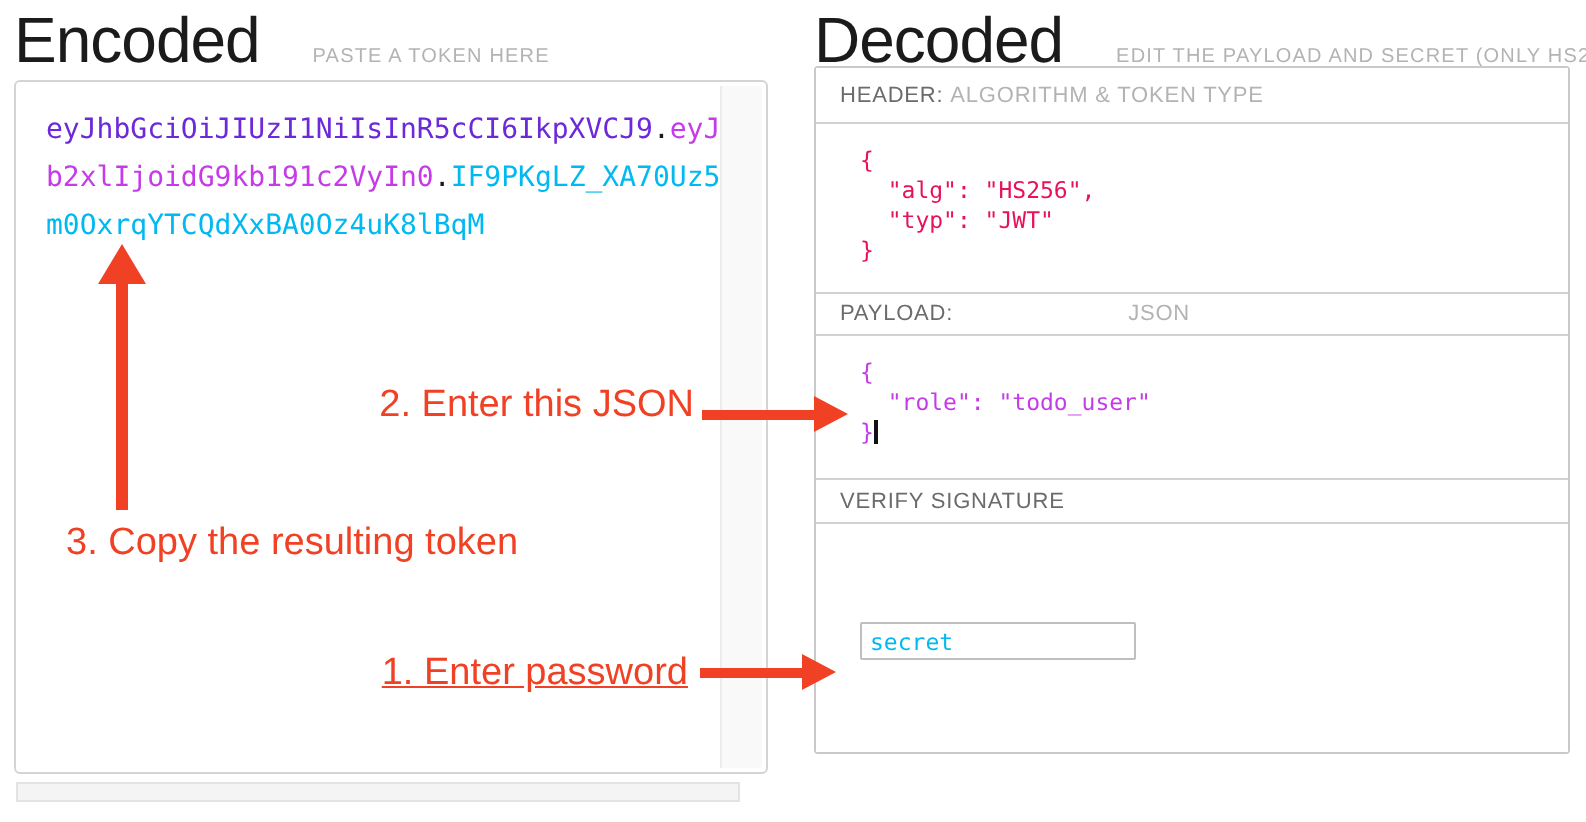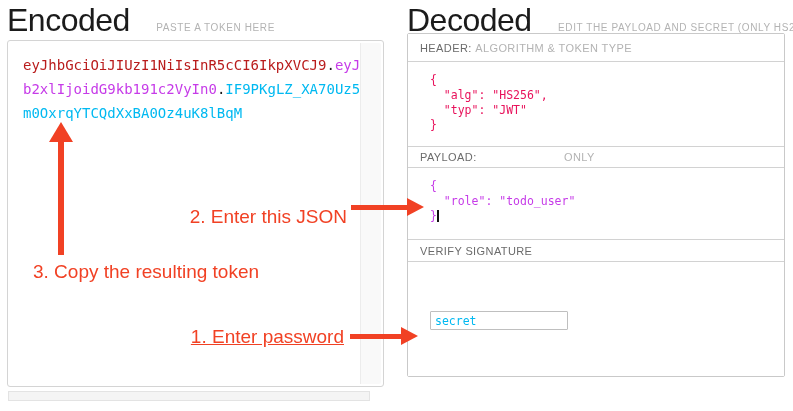--- a/index.html
+++ b/index.html
@@ -21,21 +21,21 @@
   
   .encoded-box {
     position: absolute; left: 7px; top: 40px; width: 377px; height: 347px;
     background: #fff; border: 1px solid #d4d4d4; border-radius: 3px;
   }
   .encoded-pre {
     position: absolute; left: 15px; top: 12px; width: 347px;
     font-family: "DejaVu Sans Mono", monospace; font-size: 14px; line-height: 24px;
     white-space: pre-wrap; word-break: break-all;
   }
-  .tok-header { color: #b91c1c; }
+  .tok-header { color: #6d28d9; }
   .tok-dot { color: #1a1a1a; }
   .tok-payload { color: #c63be8; }
   .tok-signature { color: #00b9f1; }
   .v-scrollbar {
     position: absolute; right: 2px; top: 2px; bottom: 2px; width: 21px;
     background: #f9f9f9; border-left: 1px solid #ececec; border-radius: 0 2px 2px 0;
   }
   .h-scrollbar {
     position: absolute; left: 8px; top: 391px; width: 362px; height: 10px;
     background: #f4f4f4; border: 1px solid #e3e3e3;
@@ -92,21 +92,21 @@
   .a-head-right {
     position: absolute; z-index: 10; width: 0; height: 0;
     border-top: 9px solid transparent; border-bottom: 9px solid transparent;
     border-left: 17px solid #f14124;
   }
   .a-head-up {
     position: absolute; z-index: 10; width: 0; height: 0;
     border-left: 12px solid transparent; border-right: 12px solid transparent;
     border-bottom: 20px solid #f14124;
   }
-  #annot2-text { left: 100px; top: 206px; width: 247px; text-align: right; }
+  #annot2-text { left: 100px; top: 192px; width: 247px; text-align: right; }
   #annot2-line { left: 351px; top: 205px; width: 57px; height: 5px; }
   #annot2-head { left: 407px; top: 198px; }
   #annot1-text { left: 100px; top: 326px; width: 244px; text-align: right; text-decoration: underline; }
   #annot1-line { left: 350px; top: 334px; width: 52px; height: 5px; }
   #annot1-head { left: 401px; top: 327px; }
   #annot3-head { left: 49px; top: 122px; }
   #annot3-line { left: 58px; top: 141px; width: 6px; height: 114px; }
   #annot3-text { left: 33px; top: 261px; }
 </style>
 </head>
@@ -134,21 +134,21 @@
     <span class="lab1">HEADER:</span><span class="lab2">&nbsp;</span><span class="lab2">ALGORITHM &amp; TOKEN TYPE</span>
   </div>
   <div class="sec-content" id="content-header">
     <pre class="json-pre json-red">{
   "alg": "HS256",
   "typ": "JWT"
 }</pre>
   </div>
 
   <div class="sec-bar" id="bar-payload">
-    <span class="lab1">PAYLOAD:</span><span class="lab2">&nbsp;</span><span class="lab2">ONLY</span>
+    <span class="lab1">PAYLOAD:</span><span class="lab2">&nbsp;</span><span class="lab2">JSON</span>
   </div>
   <div class="sec-content" id="content-payload">
     <pre class="json-pre json-purple"><span>{
   "role": "todo_user"
 }</span><span class="caret"></span></pre>
   </div>
 
   <div class="sec-bar" id="bar-verify">
     <span class="lab1">VERIFY SIGNATURE</span>
   </div>

